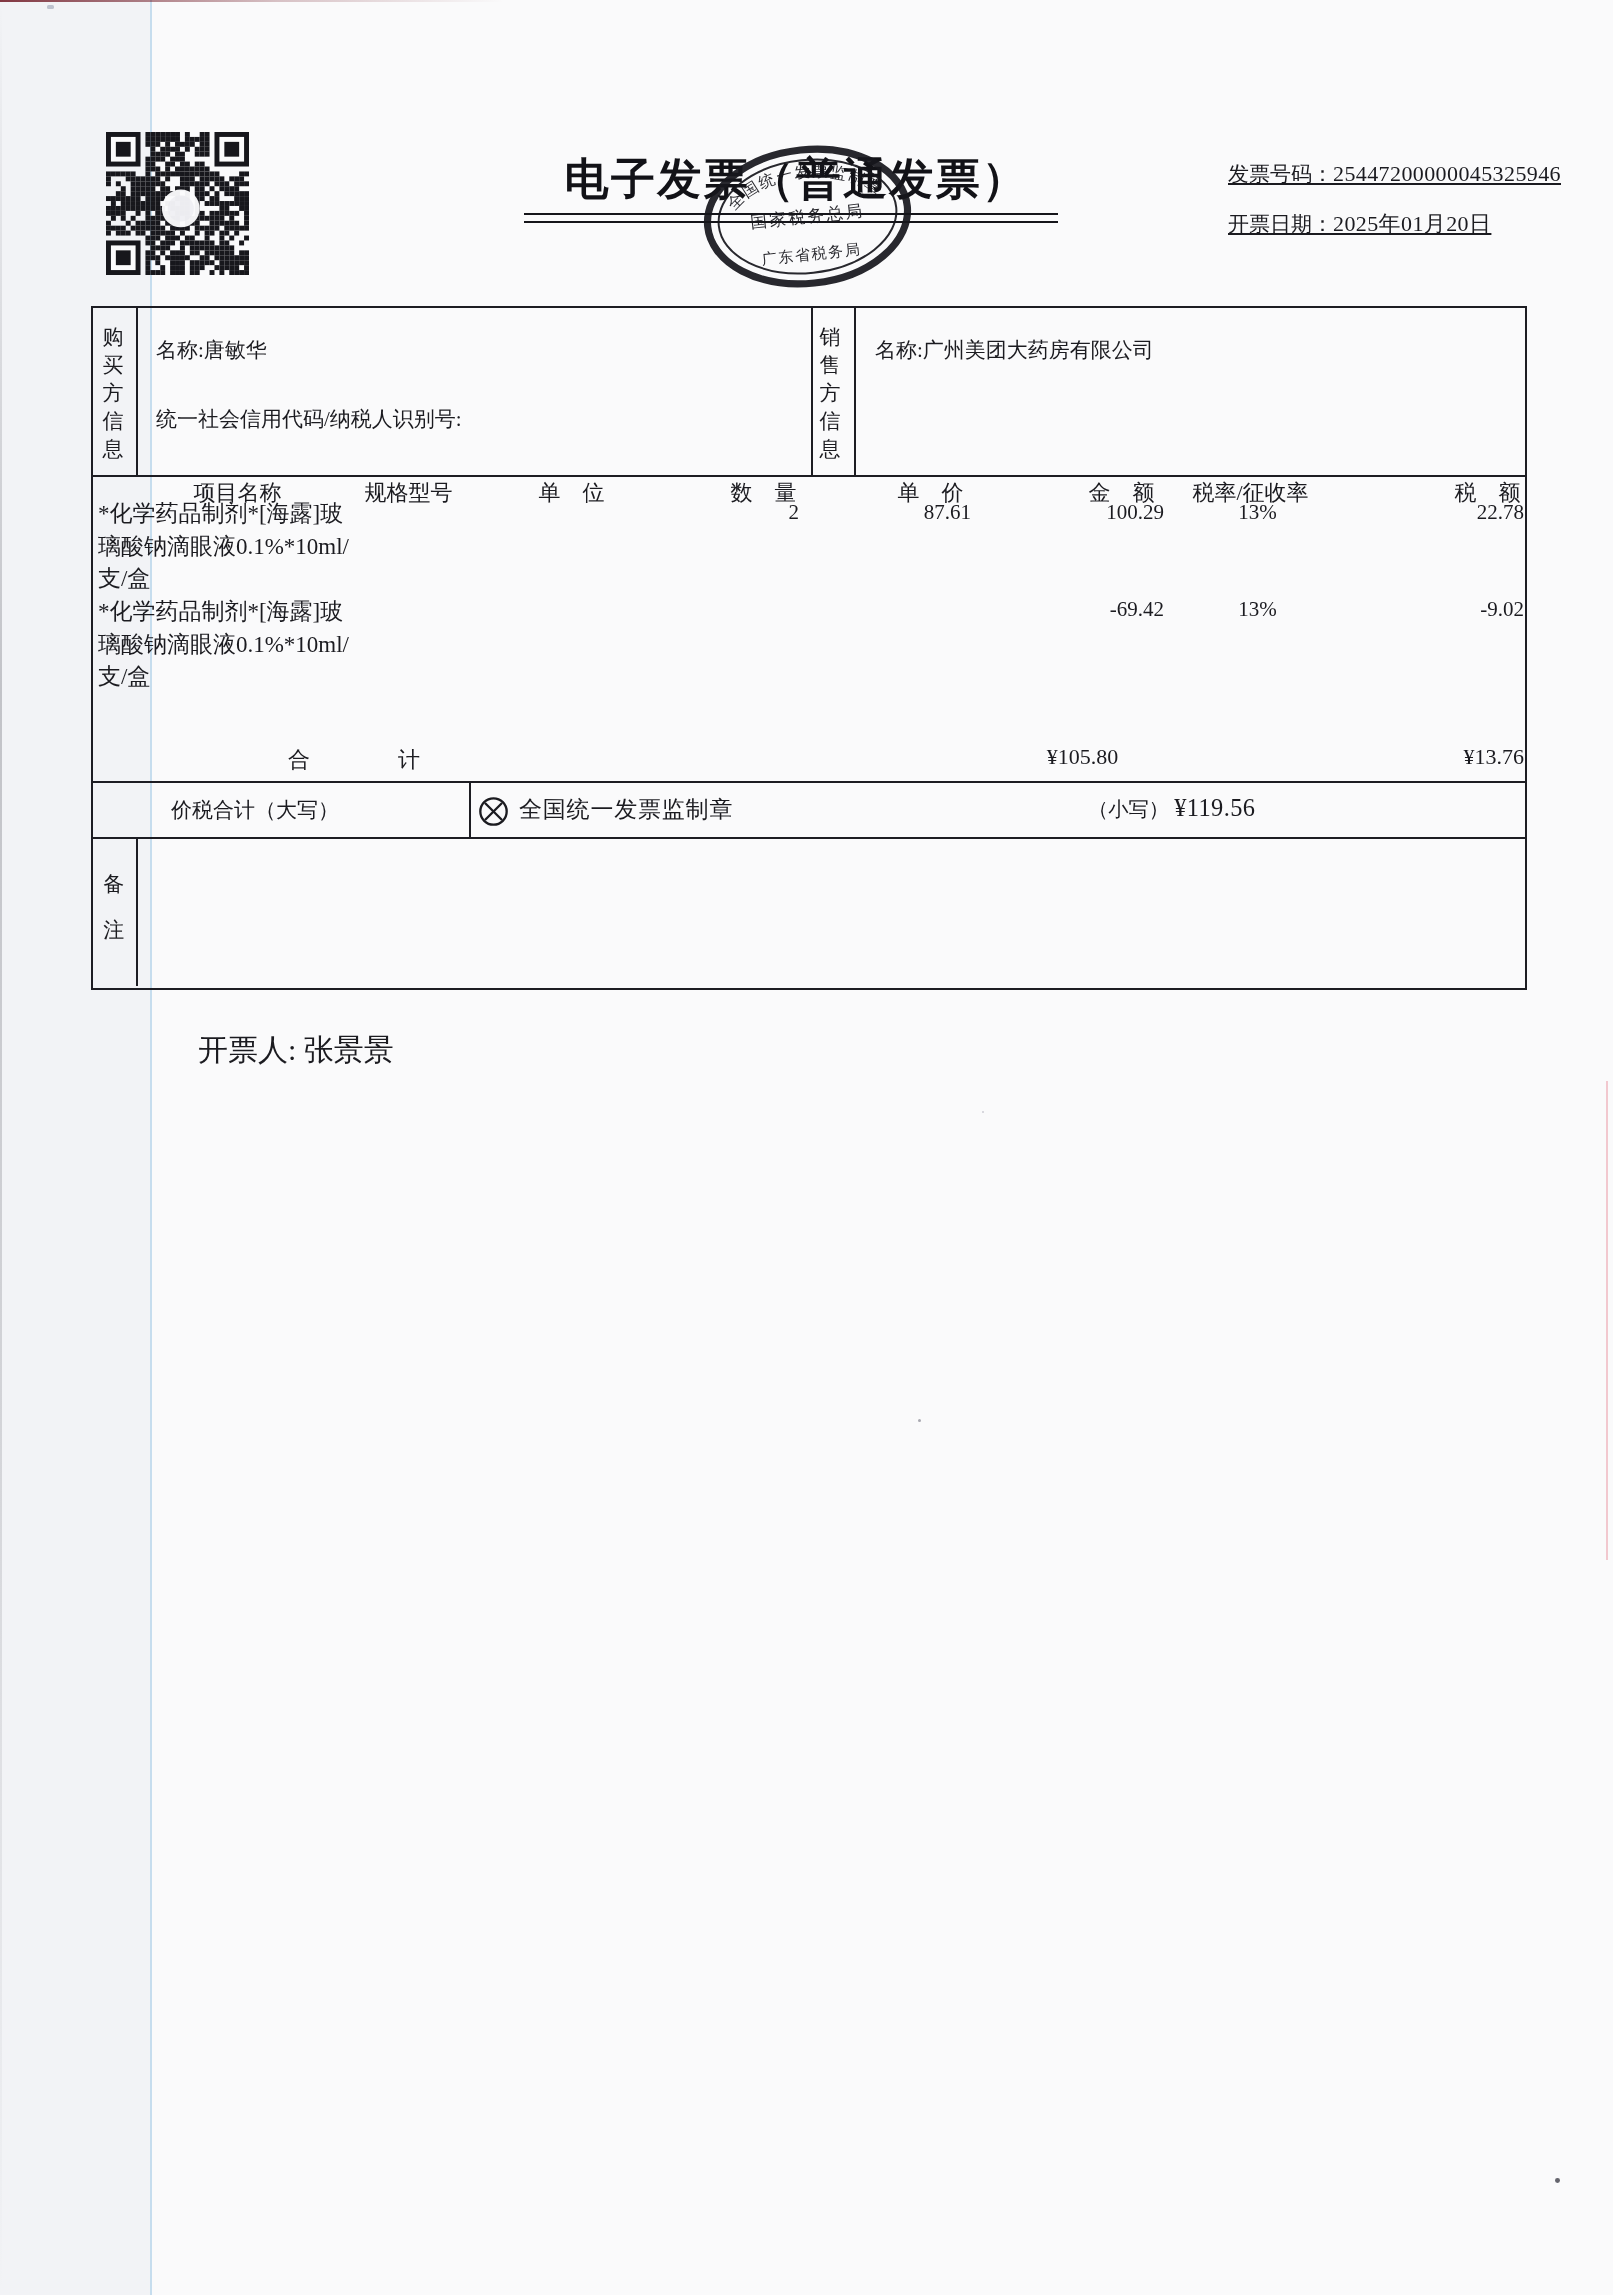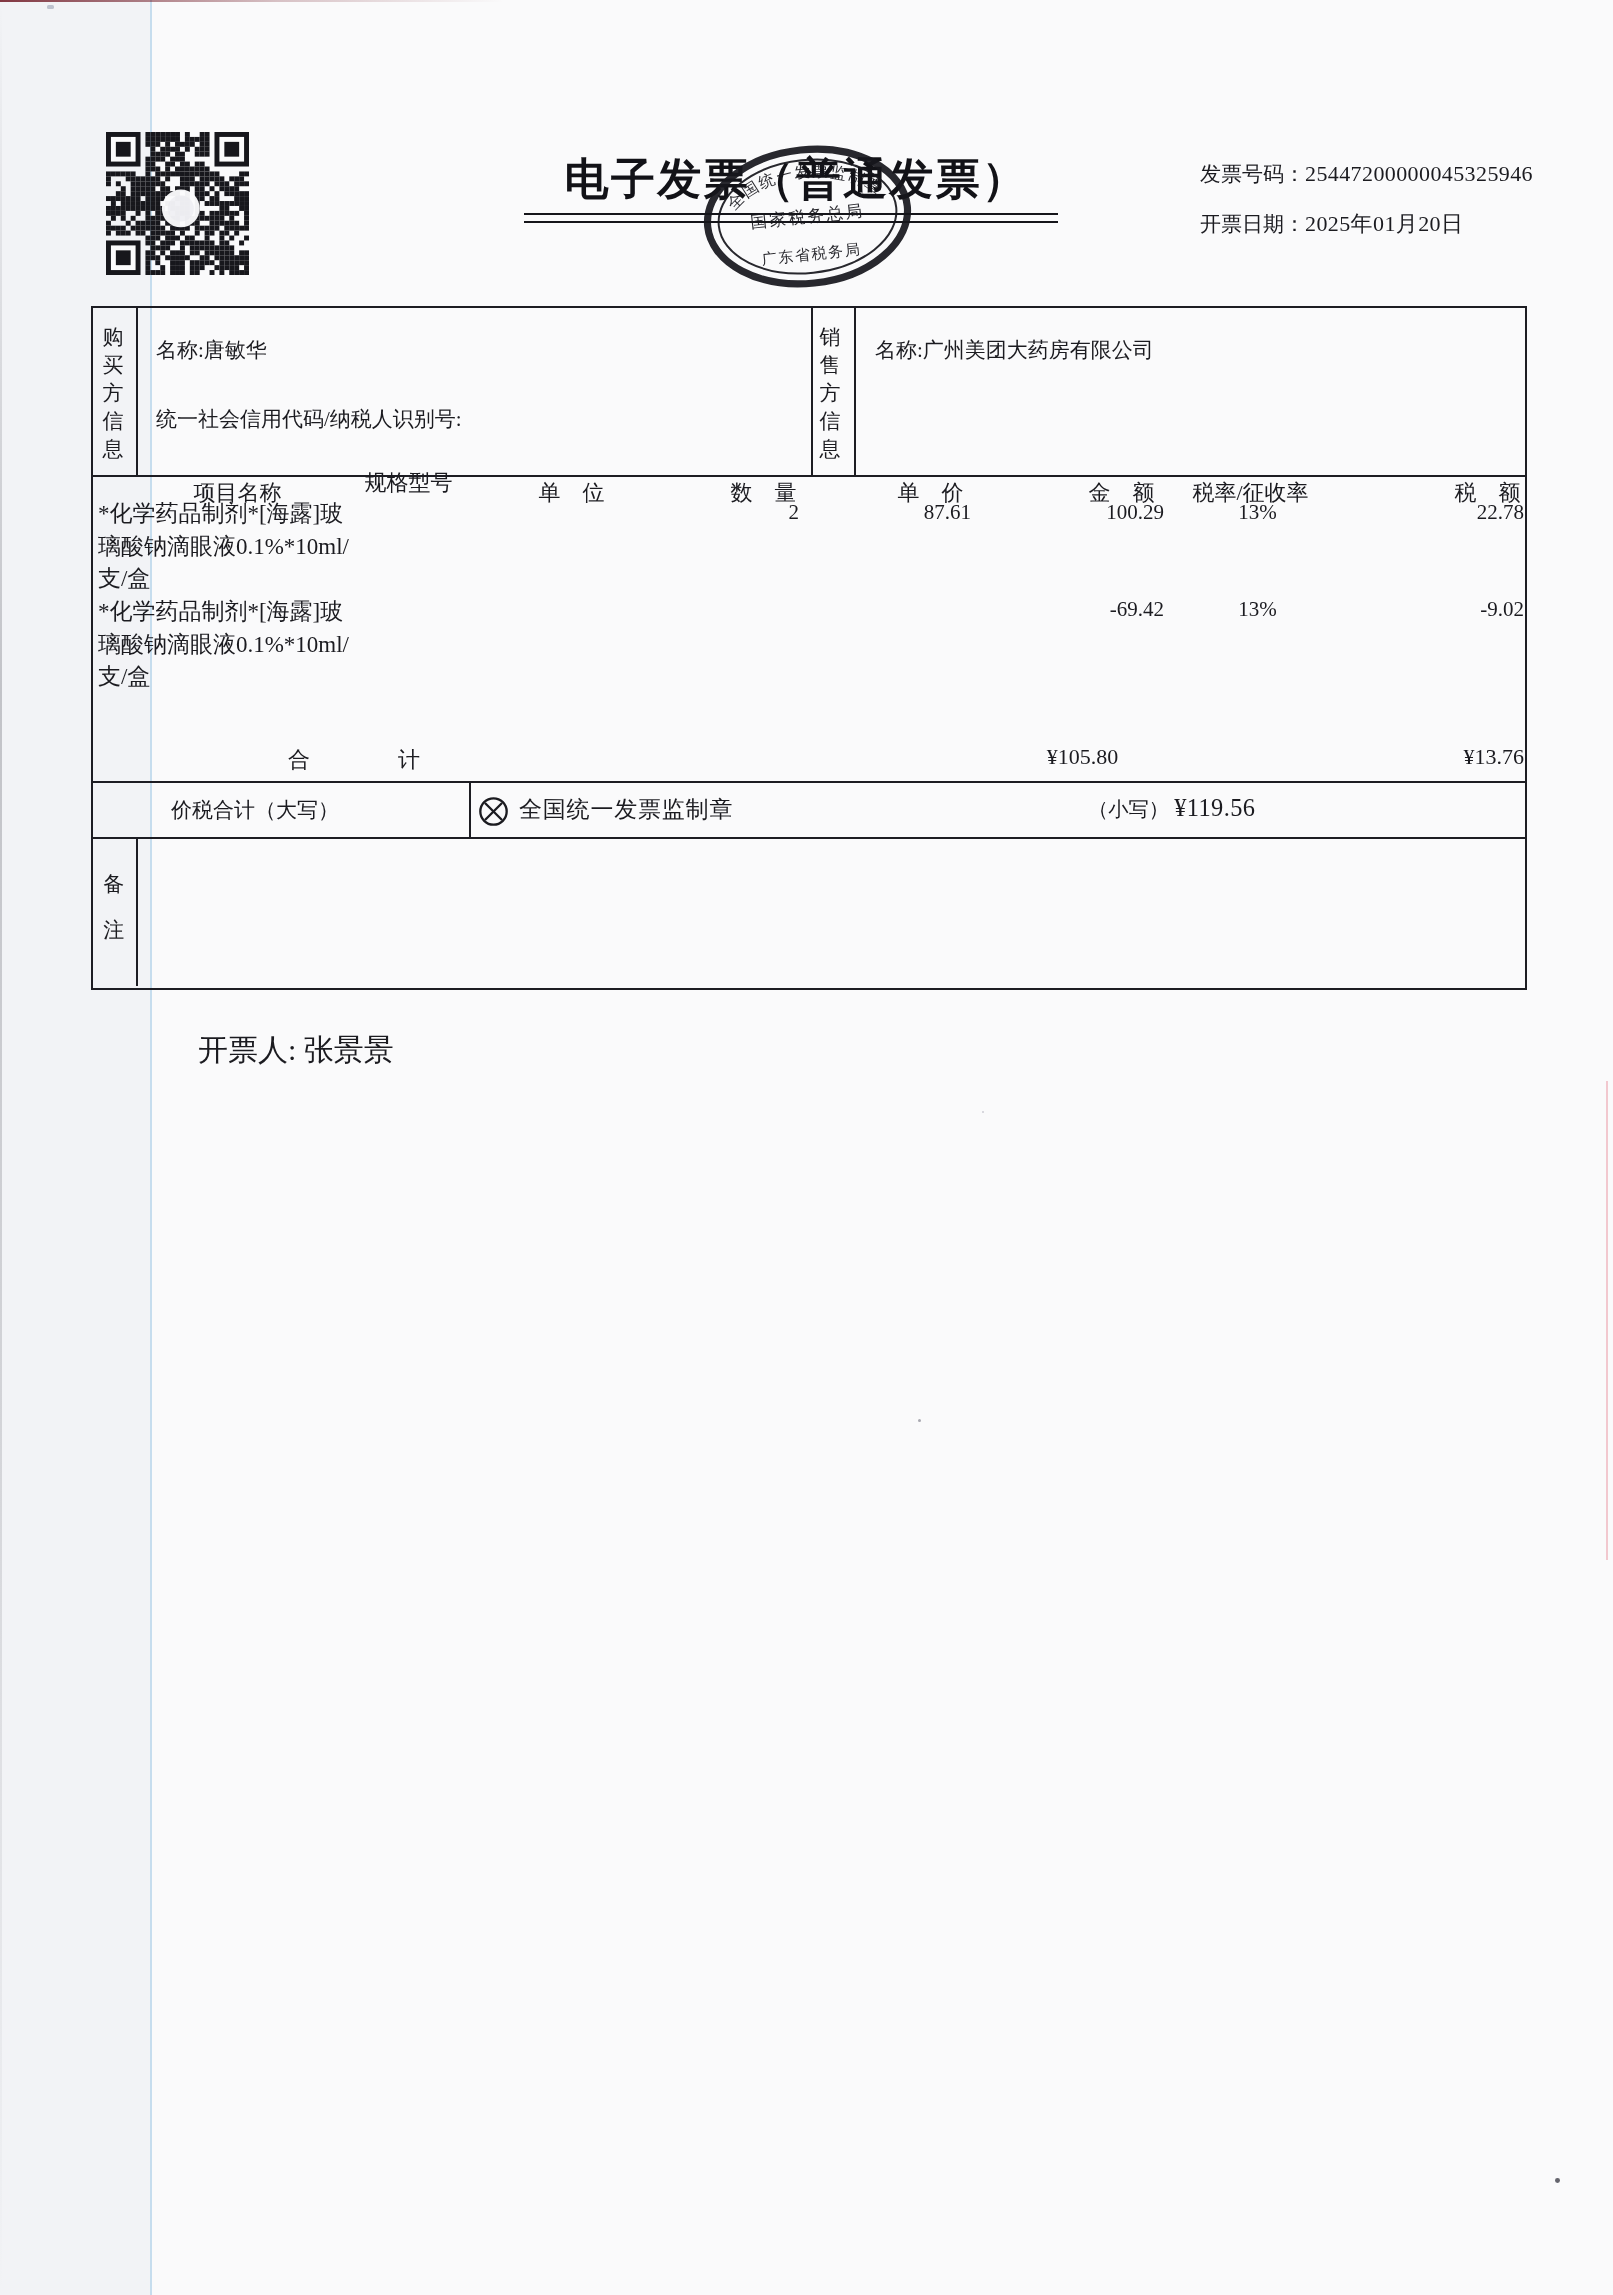--- a/index.html
+++ b/index.html
@@ -21,21 +21,21 @@
 
   
   .qr{left:106px;top:132px;width:143px;height:143px;}
   .qr svg{width:100%;height:100%;}
   .title{left:520px;top:150px;width:553px;text-align:center;
     font-size:44px;font-weight:700;letter-spacing:2.4px;color:#121217;}
   .double-rule{left:524px;top:213px;width:534px;height:5.7px;
     border-top:2px solid #15151a;border-bottom:2px solid #15151a;}
   .seal{left:700px;top:144px;width:215px;height:145px;transform:rotate(-6deg);opacity:.92;}
   .seal svg{width:100%;height:100%;}
-  .meta-line{left:1200px;font-size:21px;white-space:nowrap;}
+  .meta-line{left:1228px;font-size:21px;white-space:nowrap;text-decoration:underline;}
   .meta-line .val{font-size:22px;letter-spacing:0.4px;}
 
   
   .invoice-box{left:91px;top:306px;width:1432px;height:680px;border:2.4px solid #1d1d23;}
   .vlabel{width:1.05em;word-break:break-all;line-height:28px;font-size:21px;text-align:center;}
   .party-divider-b{left:43px;top:0;width:1.6px;height:167px;background:#1d1d23;}
   .party-divider-s1{left:718px;top:0;width:1.6px;height:167px;background:#1d1d23;}
   .party-divider-s2{left:761px;top:0;width:1.6px;height:167px;background:#1d1d23;}
   .party-bottom{left:0;top:167px;width:100%;height:1.6px;background:#1d1d23;}
   .party-text{font-size:21px;white-space:nowrap;}
@@ -595,21 +595,21 @@
 
     <div class="abs party-divider-s1"></div>
     <div class="abs vlabel" style="left:726px;top:14.6px">销售方信息</div>
     <div class="abs party-divider-s2"></div>
     <div class="abs party-text" style="left:782px;top:28px">
       <span>名称:</span><span>广州美团大药房有限公司</span>
     </div>
     <div class="abs party-bottom"></div>
 
     <div class="hdr-cell" style="left:63px;top:170px;width:163px">项目名称</div>
-    <div class="hdr-cell" style="left:234px;top:160px;width:163px">规格型号</div>
+    <div class="hdr-cell" style="left:234px;top:170px;width:163px">规格型号</div>
     <div class="hdr-cell" style="left:397px;top:170px;width:163px">单　位</div>
     <div class="hdr-cell" style="left:589px;top:170px;width:163px">数　量</div>
     <div class="hdr-cell" style="left:756px;top:170px;width:163px">单　价</div>
     <div class="hdr-cell" style="left:947px;top:170px;width:163px">金　额</div>
     <div class="hdr-cell" style="left:1060px;top:170px;width:195px">税率/征收率</div>
     <div class="hdr-cell" style="left:1313px;top:170px;width:163px">税　额</div>
 
     <div class="abs item-name" style="left:4.9px;top:190px;width:349px">
       <div>*化学药品制剂*[海露]玻</div>
       <div>璃酸钠滴眼液0.1%*10ml/</div>

